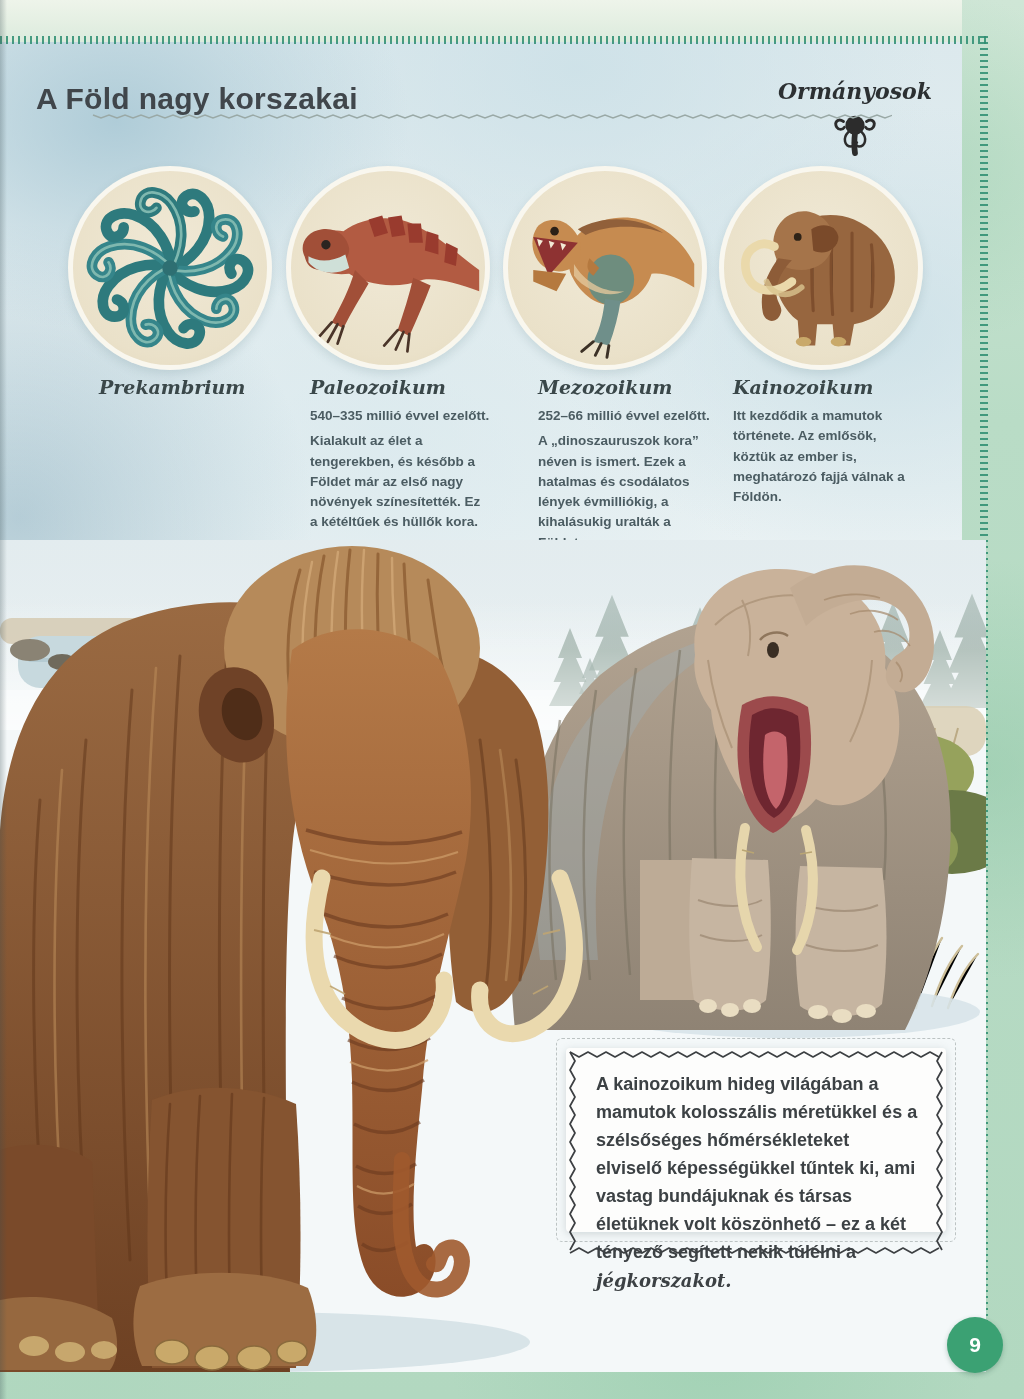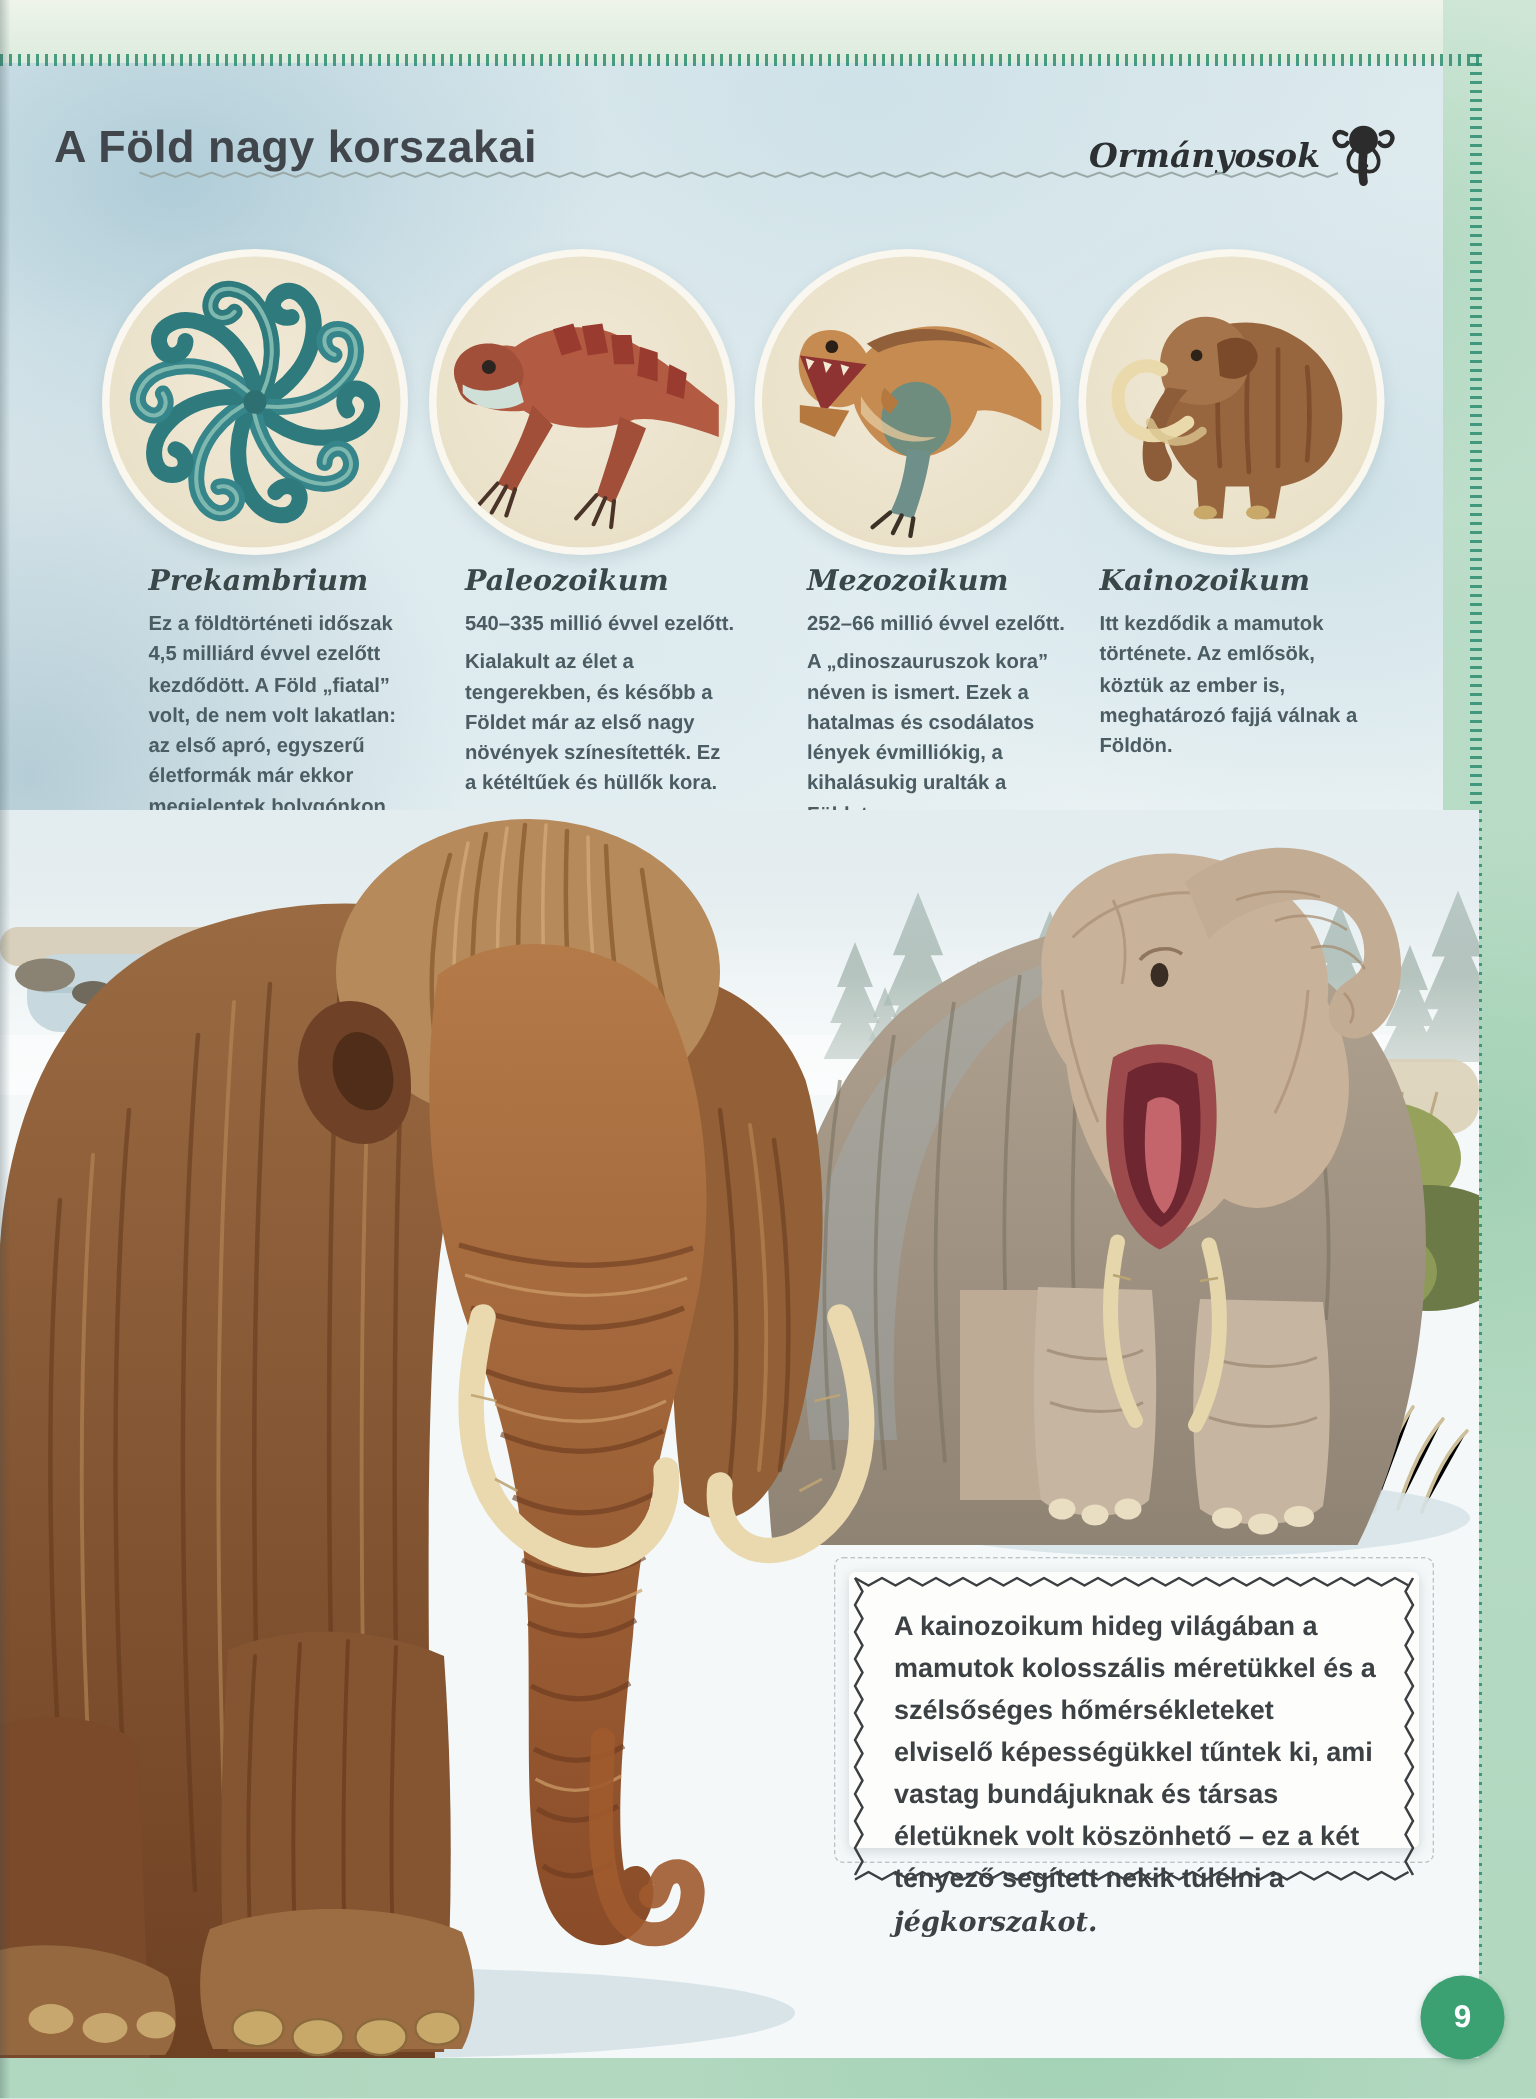--- a/index.html
+++ b/index.html
@@ -29,21 +29,21 @@
   .gutter{left:0;top:0;width:7px;height:1399px;z-index:5;
     background:linear-gradient(90deg,rgba(55,75,80,.28),rgba(55,75,80,0));}
   
   .stitch-h{height:8px;z-index:1;
     background:repeating-linear-gradient(90deg,rgba(44,141,112,.85) 0 2px,transparent 2px 6px);}
   .stitch-v{width:8px;z-index:1;
     background:repeating-linear-gradient(180deg,rgba(44,141,112,.85) 0 2px,transparent 2px 6px);}
   
   .title{left:36px;top:82px;width:950px;text-align:left;z-index:2;
     font-size:30px;font-weight:700;color:#40464b;letter-spacing:.3px;}
-  .series{top:78px;right:92px;z-index:2;display:flex;align-items:center;gap:6px;}
+  .series{top:78px;right:92px;z-index:2;display:flex;align-items:center;gap:6px;flex-direction:column;}
   .series-label{font-family:"DejaVu Serif",serif;font-style:italic;font-weight:700;
     font-size:22px;color:#2c3032;}
   .divider{left:92px;top:112px;z-index:2;}
   
   .era-circle{width:194px;height:194px;border-radius:50%;z-index:2;
     border:5px solid rgba(250,248,240,.95);
     background:radial-gradient(circle at 50% 42%,#f0e9d6 0%,#eae1c9 70%,#e2d7bb 100%);
     box-shadow:0 4px 10px rgba(90,120,130,.18);overflow:hidden;}
   .era-circle svg{width:100%;height:100%;display:block;}
   .c1{left:68px;top:166px;} .c2{left:286px;top:166px;}
@@ -196,21 +196,20 @@
     <path d="M40 60 C33 66 25 64 22 57" fill="none" stroke="#d9c490" stroke-width="3" stroke-linecap="round" opacity=".8"></path>
     <circle cx="38" cy="34" r="2" fill="#2e2318"></circle>
     <ellipse cx="41" cy="88" rx="4" ry="2.4" fill="#c9a96a"></ellipse>
       <ellipse cx="59" cy="88" rx="4" ry="2.4" fill="#c9a96a"></ellipse>
   </svg>
 </div>
 
 <div class="abs era-col e1">
   <div class="era-name">Prekambrium</div>
   <div class="era-period"></div>
-  <div class="era-desc">Ez a földtörténeti időszak 4,5 milliárd évvel ezelőtt kezdődött. A Föld „fiatal” volt, de nem volt lakatlan: az első apró, egyszerű életformák már ekkor megjelentek bolygónkon.</div>
 </div>
 <div class="abs era-col e2">
   <div class="era-name">Paleozoikum</div>
   <div class="era-period">540–335 millió évvel ezelőtt.</div>
   <div class="era-desc">Kialakult az élet a tengerekben, és később a Földet már az első nagy növények színesítették. Ez a kétéltűek és hüllők kora.</div>
 </div>
 <div class="abs era-col e3">
   <div class="era-name">Mezozoikum</div>
   <div class="era-period">252–66 millió évvel ezelőtt.</div>
   <div class="era-desc">A „dinoszauruszok kora” néven is ismert. Ezek a hatalmas és csodálatos lények évmilliókig, a kihalásukig uralták a Földet.</div>

